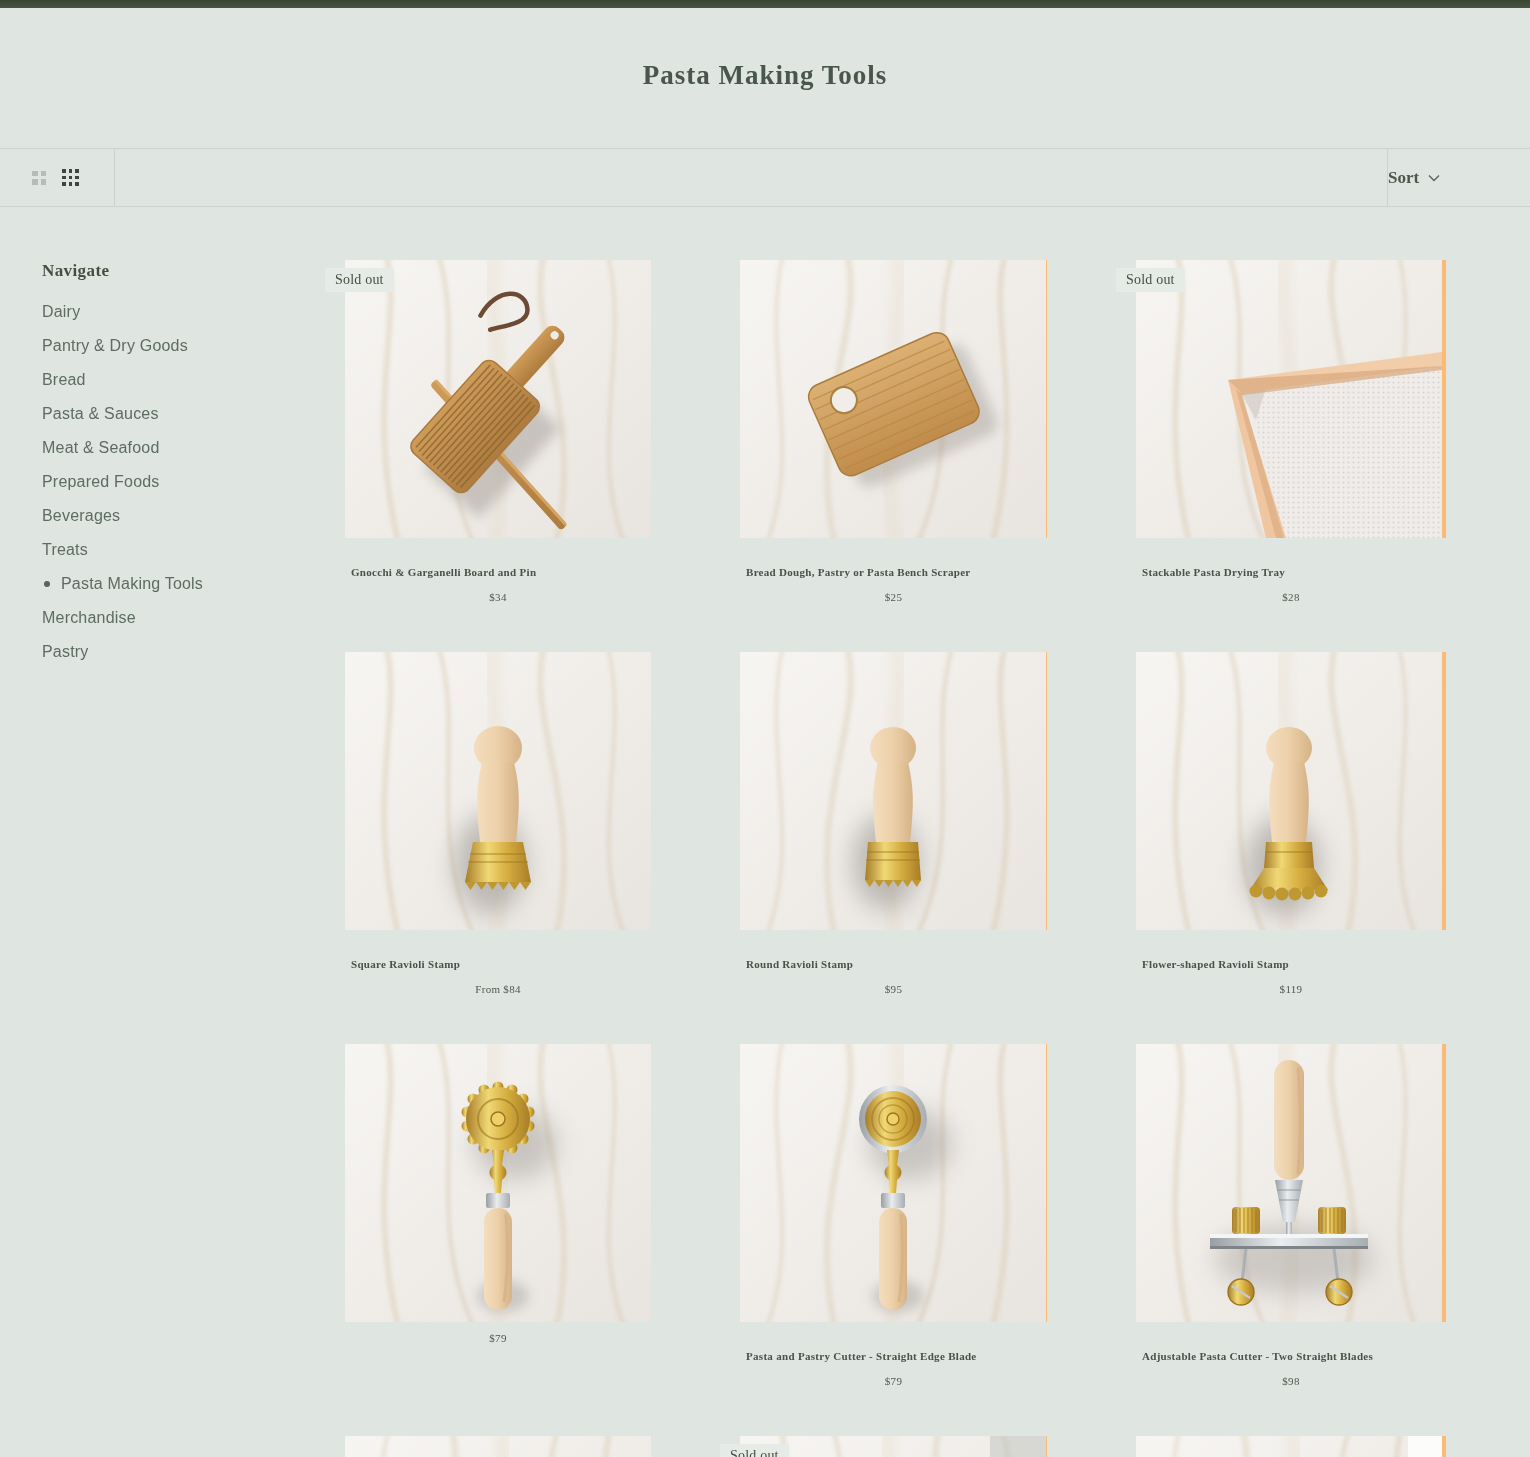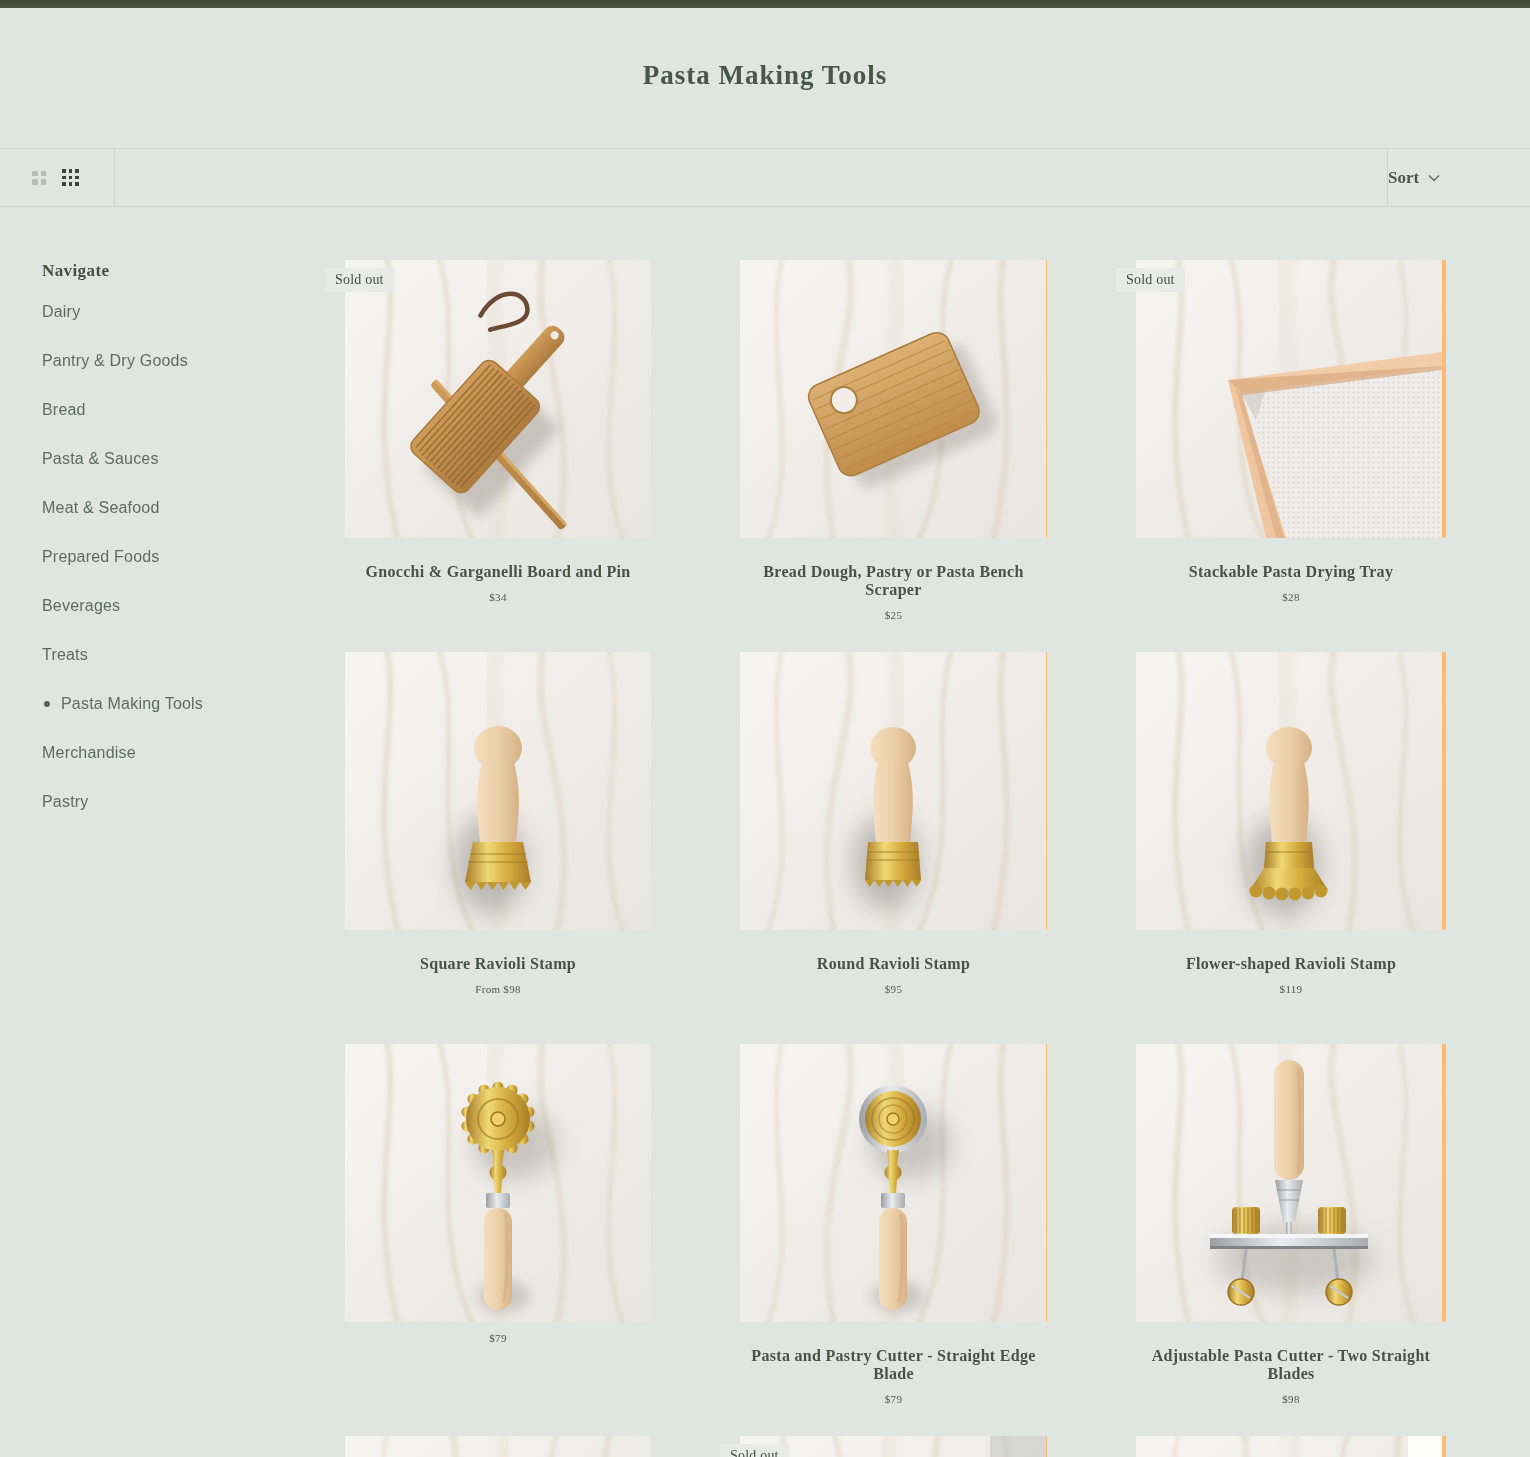--- a/index.html
+++ b/index.html
@@ -32,38 +32,38 @@
   .sort-region { margin-left:auto; width:143px; box-sizing:border-box;
     border-left:1px solid #ccd3cd; display:flex; align-items:center;
     justify-content:flex-start; gap:9px; font-size:17px; font-weight:700;
     color:#4b574c; cursor:pointer; }
   
   .sidebar { position:absolute; left:42px; top:261px; width:250px; }
   .sidebar h2 { margin:0; font-size:17px; font-weight:700; color:#42503f;
     letter-spacing:.4px; }
   .sidebar ul { list-style:none; margin:21px 0 0; padding:0;
     font-family:"Liberation Sans","DejaVu Sans",sans-serif; }
-  .sidebar li { font-size:16px; line-height:19px; margin-top:30px;
+  .sidebar li { font-size:16px; line-height:19px; margin-top:15px;
     color:#5d6c61; letter-spacing:.2px; cursor:pointer; display:flex;
     align-items:center; }
   .sidebar li:first-child { margin-top:10px; }
   .bullet { width:6px; height:6px; border-radius:50%; background:#57655a;
     display:inline-block; margin:0 11px 0 2px; flex:none; }
   
   .grid { position:absolute; left:345px; top:260px; width:1110px;
     display:grid; grid-template-columns:306px 307px 310px; column-gap:89px;
     grid-auto-rows:392px; }
   .card { position:relative; cursor:pointer; }
   .pimg { position:relative; height:278px; background:#fdba74; }
   .pimg svg { position:absolute; inset:0; display:block; }
   .badge { position:absolute; top:8px; left:-20px; background:#e7ebe7;
     color:#41503f; font-size:14px; line-height:17px; padding:3px 10px 4px;
     letter-spacing:.2px; }
   .badge:empty { display:none; }
-  .ptitle { margin:25px 6px 0; text-align:center; font-size:16px;
+  .ptitle { margin:25px 6px 0; font-size:11px;
     line-height:18px; font-weight:700; color:#475347; letter-spacing:.3px; }
   .pprice { margin-top:10px; text-align:center; font-size:11px;
     color:#4d5a4e; letter-spacing:.3px; }
 </style>
 </head>
 <body>
 
 <svg width="0" height="0" style="position:absolute" aria-hidden="true">
   <defs>
     <linearGradient id="marb" x1="0" y1="0" x2="1" y2="1">
@@ -292,21 +292,21 @@
         <ellipse cx="145" cy="212" rx="36" ry="50" fill="#8e8a85" opacity=".5" filter="url(#b12)"></ellipse>
         <ellipse cx="153" cy="96" rx="24" ry="22" fill="url(#woodp)"></ellipse>
         <path d="M137,110 C131,136 131,152 135,190 L171,190 C175,152 175,136 169,110 Z" fill="url(#woodp)"></path>
         <path d="M128,190 L178,190 L186,230 L120,230 Z" fill="url(#brass)"></path>
         <path d="M125,202 H181 M123,210 H183" stroke="#9c7420" stroke-width="1.4" opacity=".55" fill="none"></path>
         <path d="M120,230 l5.5,8 5.5,-8 5.5,8 5.5,-8 5.5,8 5.5,-8 5.5,8 5.5,-8 5.5,8 5.5,-8 5.5,8 5.5,-8 Z" fill="#bf982f"></path>
       </svg>
 
     </div>
     <h3 class="ptitle">Square Ravioli Stamp</h3>
-    <div class="pprice">From $98</div>
+    <div class="pprice">From $84</div>
   </article>
 
   <article class="card">
     <div class="pimg">
       <svg viewBox="0 0 306 278" width="306" height="278">
         <rect width="306" height="278" fill="url(#marb)"></rect>
           <use href="#veins" transform="scale(-1,1) translate(-306,0)"></use>
         <ellipse cx="146" cy="210" rx="34" ry="48" fill="#8e8a85" opacity=".5" filter="url(#b12)"></ellipse>
         <ellipse cx="153" cy="96" rx="23" ry="21" fill="url(#woodp)"></ellipse>
         <path d="M138,110 C132,136 132,152 136,190 L170,190 C174,152 174,136 168,110 Z" fill="url(#woodp)"></path>

